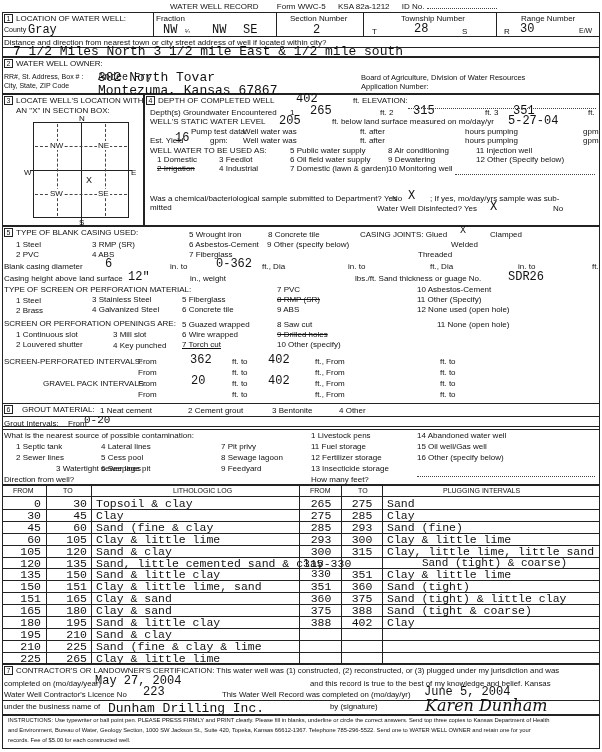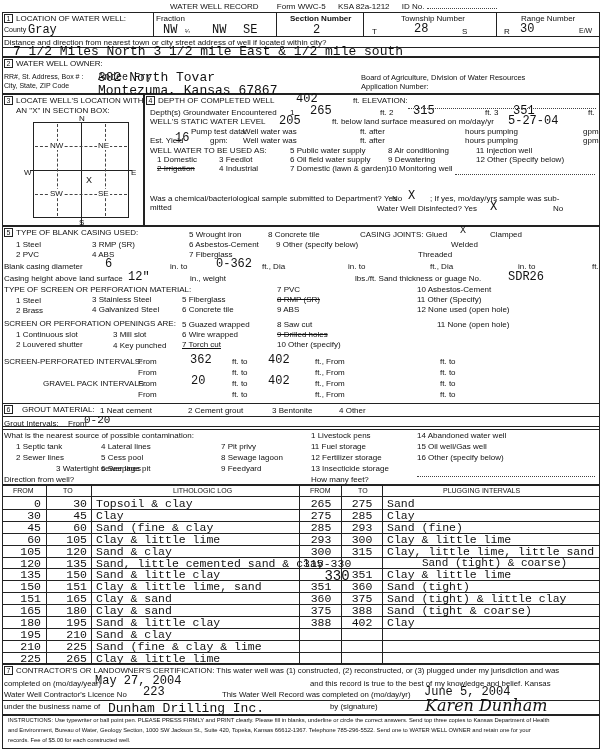--- a/index.html
+++ b/index.html
@@ -42,21 +42,21 @@
 </div>
 <div class="abs" style="left:4px;top:26px;font-size:7px;">County</div>
 <div class="abs type" style="left:28px;top:23px;">Gray</div>
 
 <div class="abs" style="left:156px;top:14px;">Fraction</div>
 <div class="abs type" style="left:163px;top:23px;">NW</div>
 <div class="abs small" style="left:185px;top:28px;">¼</div>
 <div class="abs type" style="left:212px;top:23px;">NW</div>
 <div class="abs type" style="left:243px;top:23px;">SE</div>
 
-<div class="abs" style="left:290px;top:14px;font-weight:bold;">Section Number</div>
+<div class="abs" style="left:290px;top:14px;">Section Number</div>
 <div class="abs type" style="left:313px;top:23px;">2</div>
 
 <div class="abs" style="left:401px;top:14px;">Township Number</div>
 <div class="abs" style="left:372px;top:27px;">T</div>
 <div class="abs type" style="left:414px;top:22px;">28</div>
 <div class="abs" style="left:462px;top:27px;">S</div>
 
 <div class="abs" style="left:521px;top:14px;">Range Number</div>
 <div class="abs" style="left:504px;top:27px;">R</div>
 <div class="abs type" style="left:520px;top:22px;">30</div>
@@ -164,21 +164,21 @@
   <span class="num">5</span><span>TYPE OF BLANK CASING USED:</span>
 </div>
 <div class="abs" style="left:189px;top:230px;">5 Wrought iron</div>
 <div class="abs" style="left:268px;top:230px;">8 Concrete tile</div>
 <div class="abs" style="left:360px;top:230px;">CASING JOINTS: Glued</div>
 <div class="abs hand" style="left:460px;top:225px;font-size:10px;">X</div>
 <div class="abs" style="left:490px;top:230px;">Clamped</div>
 <div class="abs" style="left:16px;top:240px;">1 Steel</div>
 <div class="abs" style="left:92px;top:240px;">3 RMP (SR)</div>
 <div class="abs" style="left:189px;top:240px;">6 Asbestos-Cement</div>
-<div class="abs" style="left:276px;top:240px;">9 Other (specify below)</div>
+<div class="abs" style="left:267px;top:240px;">9 Other (specify below)</div>
 <div class="abs" style="left:451px;top:240px;">Welded</div>
 <div class="abs" style="left:16px;top:250px;">2 PVC</div>
 <div class="abs" style="left:92px;top:250px;">4 ABS</div>
 <div class="abs" style="left:189px;top:250px;">7 Fiberglass</div>
 <div class="abs" style="left:418px;top:250px;">Threaded</div>
 
 <div class="abs" style="left:4px;top:262px;">Blank casing diameter</div>
 <div class="abs hand" style="left:105px;top:257px;">6</div>
 <div class="abs" style="left:170px;top:262px;">in. to</div>
 <div class="abs hand" style="left:216px;top:257px;">0-362</div>
@@ -334,21 +334,21 @@
       <span class="abs type" style="left: 0px; top: 70.5px; width: 38px; text-align: right; font-size: 11.5px; overflow: visible;">120</span>
       <span class="abs type" style="left: 44px; top: 70.5px; width: 40px; text-align: right; font-size: 11.5px; overflow: visible;">135</span>
       <span class="abs type" style="left: 93px; top: 70.5px; width: 300px; text-align: left; font-size: 11.5px; overflow: visible;">Sand, little cemented sand &amp; clay</span>
       <span class="abs type" style="left: 300px; top: 70.5px; width: 36px; text-align: center; font-size: 11.5px; overflow: visible;">315-330</span>
       <span class="abs type" style="left: 341px; top: 70.5px; width: 36px; text-align: center; font-size: 11.5px; overflow: visible;"></span>
       <span class="abs type" style="left: 384px; top: 70.5px; width: 215px; text-align: center; font-size: 11px; overflow: visible;">Sand (tight) &amp; coarse)</span>
       <div class="hl" style="left: 0px; width: 596px; top: 94.3px;"></div>
       <span class="abs type" style="left: 0px; top: 82.4px; width: 38px; text-align: right; font-size: 11.5px; overflow: visible;">135</span>
       <span class="abs type" style="left: 44px; top: 82.4px; width: 40px; text-align: right; font-size: 11.5px; overflow: visible;">150</span>
       <span class="abs type" style="left: 93px; top: 82.4px; width: 300px; text-align: left; font-size: 11.5px; overflow: visible;">Sand &amp; little clay</span>
-      <span class="abs type" style="left: 300px; top: 82.4px; width: 36px; text-align: center; font-size: 14px; overflow: visible; margin-left: 16px;">330</span>
+      <span class="abs type" style="left: 300px; top: 82.4px; width: 36px; text-align: center; font-size: 11px; overflow: visible;">330</span>
       <span class="abs type" style="left: 341px; top: 82.4px; width: 36px; text-align: center; font-size: 11.5px; overflow: visible;">351</span>
       <span class="abs type" style="left: 384px; top: 82.4px; width: 215px; text-align: left; font-size: 11.5px; overflow: visible;">Clay &amp; little lime</span>
       <div class="hl" style="left: 0px; width: 596px; top: 106.2px;"></div>
       <span class="abs type" style="left: 0px; top: 94.3px; width: 38px; text-align: right; font-size: 11.5px; overflow: visible;">150</span>
       <span class="abs type" style="left: 44px; top: 94.3px; width: 40px; text-align: right; font-size: 11.5px; overflow: visible;">151</span>
       <span class="abs type" style="left: 93px; top: 94.3px; width: 300px; text-align: left; font-size: 11.5px; overflow: visible;">Clay &amp; little lime, sand</span>
       <span class="abs type" style="left: 300px; top: 94.3px; width: 36px; text-align: center; font-size: 11.5px; overflow: visible;">351</span>
       <span class="abs type" style="left: 341px; top: 94.3px; width: 36px; text-align: center; font-size: 11.5px; overflow: visible;">360</span>
       <span class="abs type" style="left: 384px; top: 94.3px; width: 215px; text-align: left; font-size: 11.5px; overflow: visible;">Sand (tight)</span>
       <div class="hl" style="left: 0px; width: 596px; top: 118.1px;"></div>

